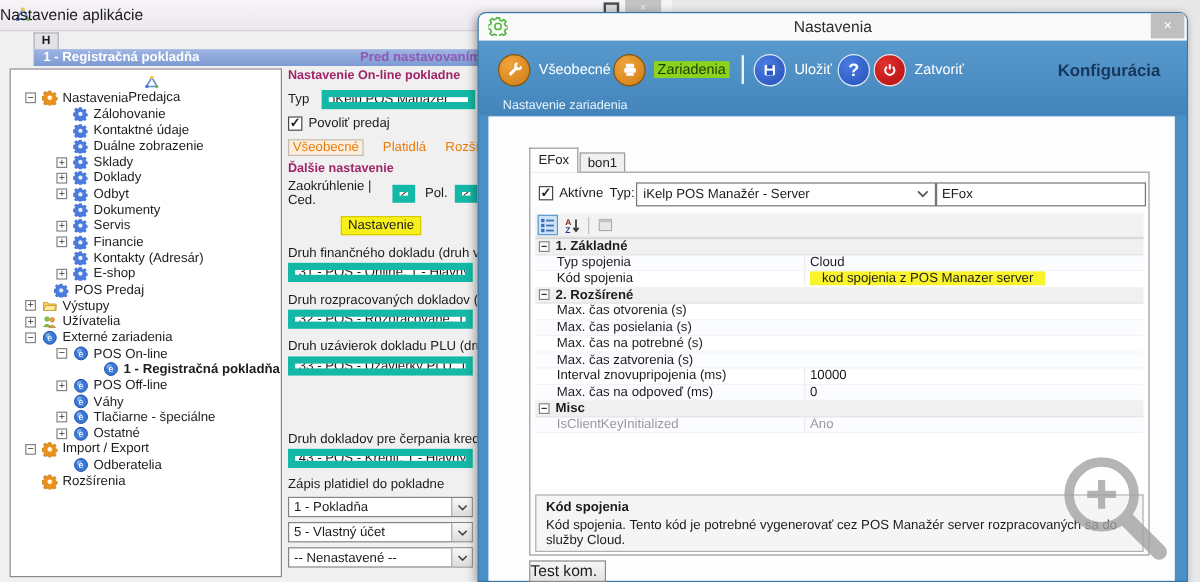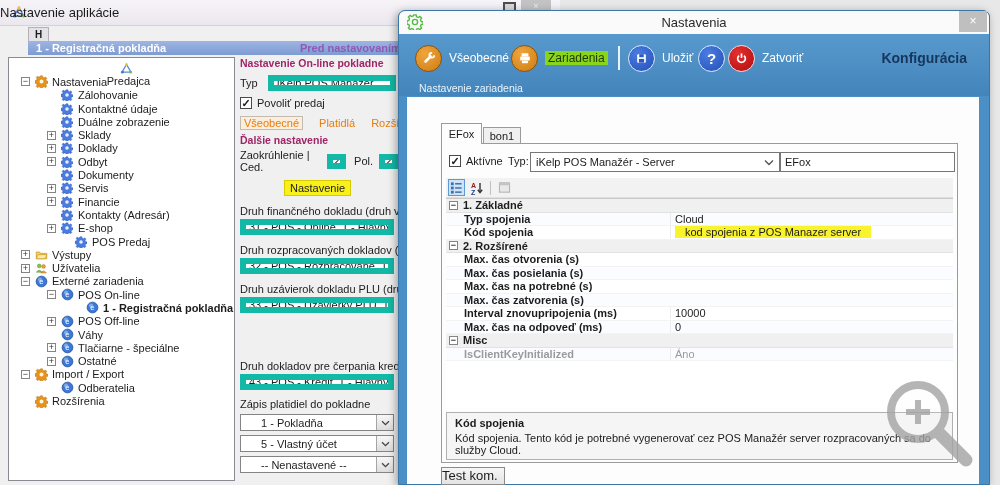--- a/index.html
+++ b/index.html
@@ -52,21 +52,21 @@
   .numb { width:20px; height:15px; justify-content:center; padding:0; }
   #round-row .p { margin:0 6px 0 8px; }
   #btn-nastavenie { margin:7px 0 0 44px; display:inline-block; background:#f8f01a; border:1px solid #d8ca00;
     padding:1px 5px; font-size:11px; }
   .fld-label { margin-top:9px; white-space:nowrap; overflow:hidden; }
   .fld-input { margin-top:2px; width:154px; }
   .fld-gap { margin-top:47px; }
   #pay-label { margin-top:8px; }
   .combo { margin-top:4px; width:154px; height:17px; background:#fff; border:1px solid #848484;
     display:flex; align-items:center; }
-  .combo .cval { flex:1; padding-left:20px; white-space:nowrap; overflow:hidden; }
+  .combo .cval { flex:1; padding-left:4px; white-space:nowrap; overflow:hidden; }
   .combo .cbtn { width:17px; height:100%; border-left:1px solid #a5a5a5; background:linear-gradient(#f8f8f8,#ddd);
     display:flex; align-items:center; justify-content:center; flex:none; }
 
   
   #dialog { position:absolute; left:398px; top:10px; width:592px; height:475px; background:#4a8fc5;
     border:1px solid #3a76a6; border-radius:7px 7px 0 0; box-shadow:-2px 2px 8px rgba(0,0,0,.35); }
   #dlg-titlebar { position:absolute; left:0; top:0; right:0; height:23px; background:#fafafa; border-radius:6px 6px 0 0; }
   #dlg-title { position:absolute; left:0; right:0; top:4px; text-align:center; font-size:13px; color:#2a2a2a; }
   #dlg-gear { position:absolute; left:8px; top:3px; }
   #dlg-close { position:absolute; right:2px; top:0; width:28px; height:21px; background:#bfbfbf;
@@ -109,21 +109,21 @@
   #ptoolbar { position:absolute; left:4px; right:4px; top:34px; height:20px; background:#f2f2f2;
     display:flex; align-items:center; gap:3px; padding-left:2px; border-bottom:1px solid #e0e0e0; }
   .pico { width:17px; height:17px; display:flex; align-items:center; justify-content:center; }
   .pico.sel { background:#cfe3f7; border:1px solid #5b9bd5; }
   .psep { width:1px; height:14px; background:#c0c0c0; margin:0 2px; }
   #pgrid { position:absolute; left:4px; right:4px; top:54px; height:210px; background:#fff; overflow:hidden; border-top:1px solid #c8c8c8; }
   .gcat { height:13.5px; background:#f0f0f0; font-weight:bold; display:flex; align-items:center; border-bottom:1px solid #e2e2e2; }
   .gcat .exp { margin:0 5px 0 3px; }
   .grow { height:13.5px; display:flex; align-items:center; border-bottom:1px solid #f3f3f3; }
   .grow:nth-child(even) { background:#fafcff; }
-  .gname { width:224px; padding-left:18px; white-space:nowrap; overflow:hidden; flex:none;font-weight:bold; }
+  .gname { width:224px; padding-left:18px; white-space:nowrap; overflow:hidden; flex:none; }
   .gval { flex:1; border-left:1px solid #ececec; padding-left:4px; white-space:nowrap; overflow:hidden; }
   .hl { background:#f9f32b; padding:0 10px; }
   .dim { color:#9a9a9a; }
   #pdesc { position:absolute; left:4px; right:4px; top:268px; height:48px; background:#f5f5f5;
     border:1px solid #b0b0b0; padding:4px 8px; }
   #pdesc .dt { font-weight:bold; }
   #pdesc .dx { margin-top:3px; }
   #btn-test { position:absolute; left:34px; top:370px; width:64px; height:18px; background:linear-gradient(#f6f6f6,#e4e4e4);
     border:1px solid #8a8a8a; font-size:13px; text-align:left; line-height:16px; }
 
@@ -276,21 +276,21 @@
       <div class="trow" style="padding-left: 38px;">
         <span class="exp">+</span>
         <span class="ticon">
           <svg width="12" height="12" viewBox="0 0 16 16">
             <path d="M6.8.9h2.4l.3 1.9 1.8.7 1.6-1.1 1.7 1.7-1.1 1.6.7 1.8 1.9.3v2.4l-1.9.3-.7 1.8 1.1 1.6-1.7 1.7-1.6-1.1-1.8.7-.3 1.9H6.8l-.3-1.9-1.8-.7-1.6 1.1-1.7-1.7 1.1-1.6-.7-1.8-1.9-.3V6.8l1.9-.3.7-1.8-1.1-1.6 1.7-1.7 1.6 1.1 1.8-.7z" fill="#4a7ce0" stroke="#2b54ad" stroke-width=".5"></path>
             <circle cx="8" cy="8" r="2.4" fill="#e8eefc"></circle>
           </svg>
         </span>
         <span class="tlabel">E-shop</span>
       </div>
-      <div class="trow" style="padding-left: 52px;">
+      <div class="trow" style="padding-left: 22px;">
         <span class="expsp"></span>
         <span class="ticon">
           <svg width="12" height="12" viewBox="0 0 16 16">
             <path d="M6.8.9h2.4l.3 1.9 1.8.7 1.6-1.1 1.7 1.7-1.1 1.6.7 1.8 1.9.3v2.4l-1.9.3-.7 1.8 1.1 1.6-1.7 1.7-1.6-1.1-1.8.7-.3 1.9H6.8l-.3-1.9-1.8-.7-1.6 1.1-1.7-1.7 1.1-1.6-.7-1.8-1.9-.3V6.8l1.9-.3.7-1.8-1.1-1.6 1.7-1.7 1.6 1.1 1.8-.7z" fill="#4a7ce0" stroke="#2b54ad" stroke-width=".5"></path>
             <circle cx="8" cy="8" r="2.4" fill="#e8eefc"></circle>
           </svg>
         </span>
         <span class="tlabel">POS Predaj</span>
       </div>
       <div class="trow" style="padding-left: 12px;">

